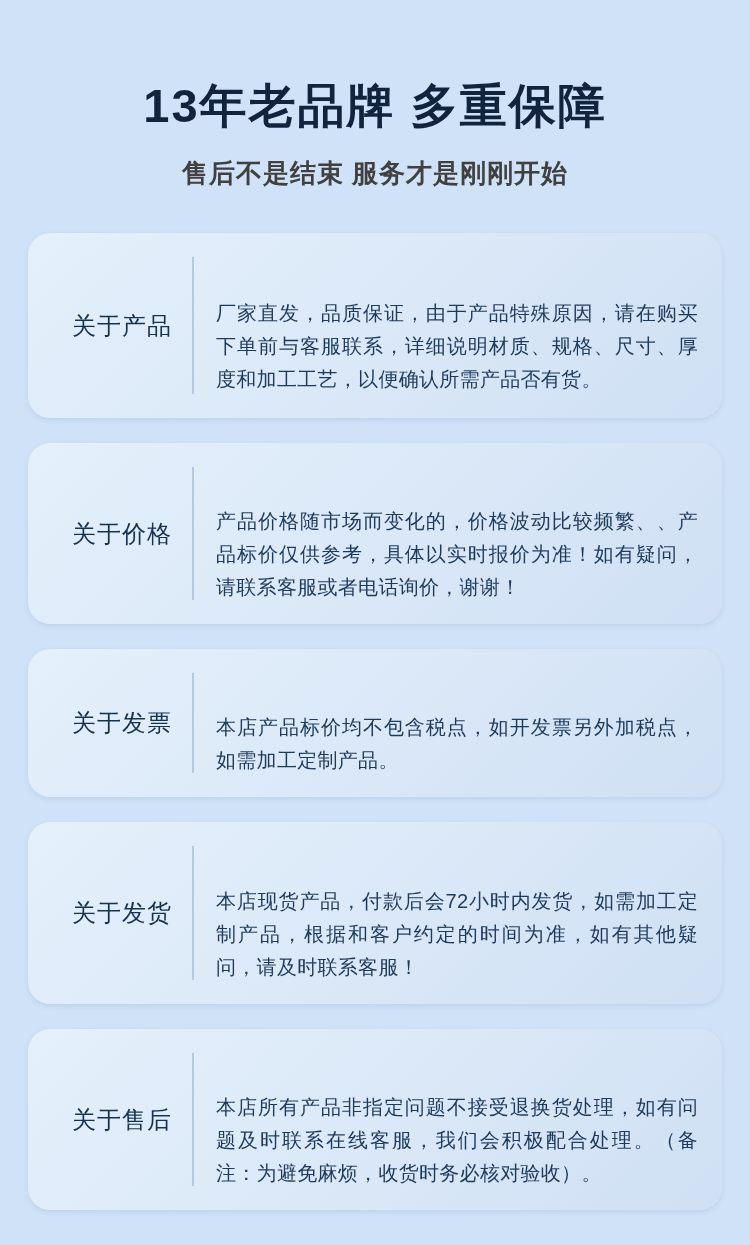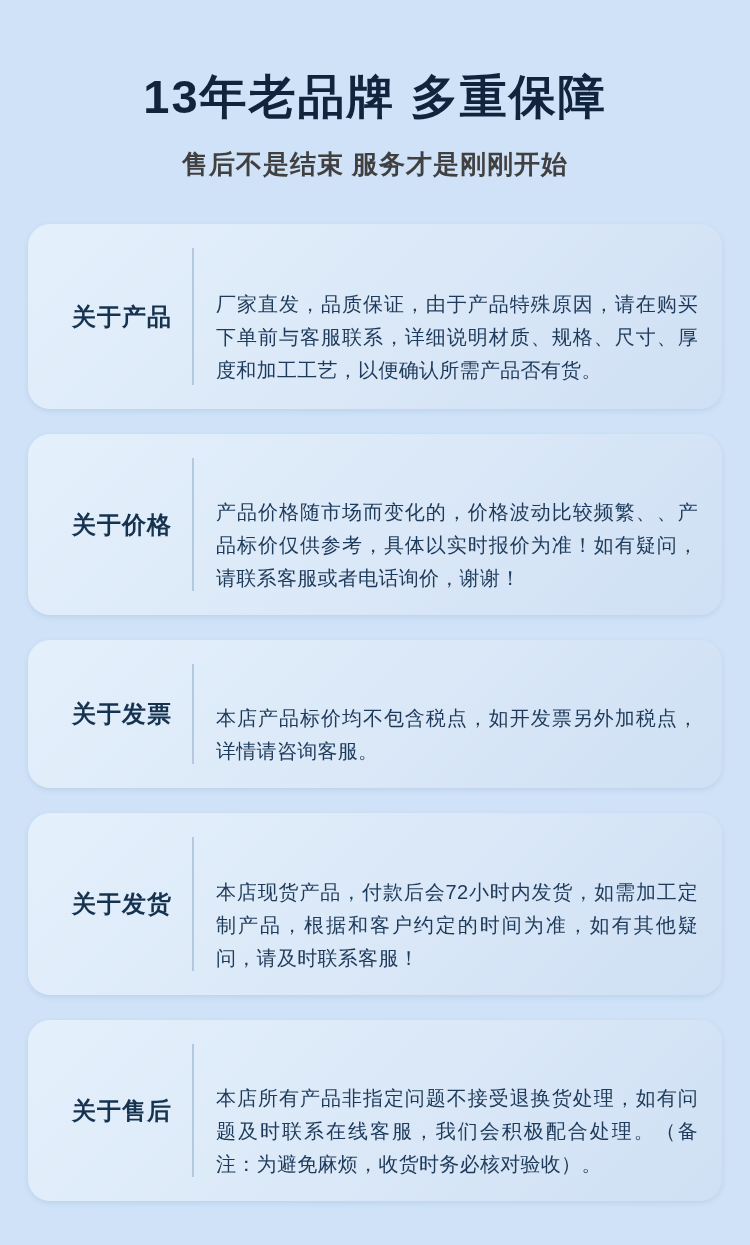--- a/index.html
+++ b/index.html
@@ -12,21 +12,21 @@
     background: linear-gradient(180deg, #cfe2f7 0%, #cfe2f7 35%, #cfe2f7 100%);
     font-family: "Liberation Sans", "DejaVu Sans", sans-serif;
     color: #16325c;
     overflow: hidden;
   }
   .page {
     position: relative;
     width: 750px;
     height: 939px;
     box-sizing: border-box;
-    padding: 7px 28px;
+    padding: 16px 28px;
   }
   .header {
     text-align: center;
     padding-top: 62px;
   }
   .title {
     font-size: 47px;
     font-weight: bold;
     letter-spacing: 2px;
     color: #10243d;
@@ -53,21 +53,21 @@
     background: linear-gradient(135deg, #e4f0fb 0%, #dce9f8 45%, #cfe0f4 100%);
     border-radius: 22px;
     box-shadow: 0 2px 5px rgba(80, 120, 170, 0.15);
     box-sizing: border-box;
     padding: 20px 24px;
   }
   .card-label {
     flex: 0 0 140px;
     text-align: center;
     font-size: 24px;
-    font-weight: bold;
+    font-weight: normal;
     color: #15324f;
     letter-spacing: 1px;
   }
   .card-divider {
     flex: 0 0 2px;
     align-self: stretch;
     background: #b4c9df;
     margin: 4px 0;
   }
   .card-text {
@@ -106,21 +106,21 @@
 
     <div class="card c2">
       <div class="card-label">关于价格</div>
       <div class="card-divider"></div>
       <div class="card-text">产品价格随市场而变化的，价格波动比较频繁、、产品标价仅供参考，具体以实时报价为准！如有疑问，请联系客服或者电话询价，谢谢！</div>
     </div>
 
     <div class="card c3">
       <div class="card-label">关于发票</div>
       <div class="card-divider"></div>
-      <div class="card-text">本店产品标价均不包含税点，如开发票另外加税点，详情请咨询客服。</div>
+      <div class="card-text">本店产品标价均不包含税点，如开发票另外加税点，如需加工定制产品。</div>
     </div>
 
     <div class="card c4">
       <div class="card-label">关于发货</div>
       <div class="card-divider"></div>
       <div class="card-text">本店现货产品，付款后会72小时内发货，如需加工定制产品，根据和客户约定的时间为准，如有其他疑问，请及时联系客服！</div>
     </div>
 
     <div class="card c5">
       <div class="card-label">关于售后</div>

